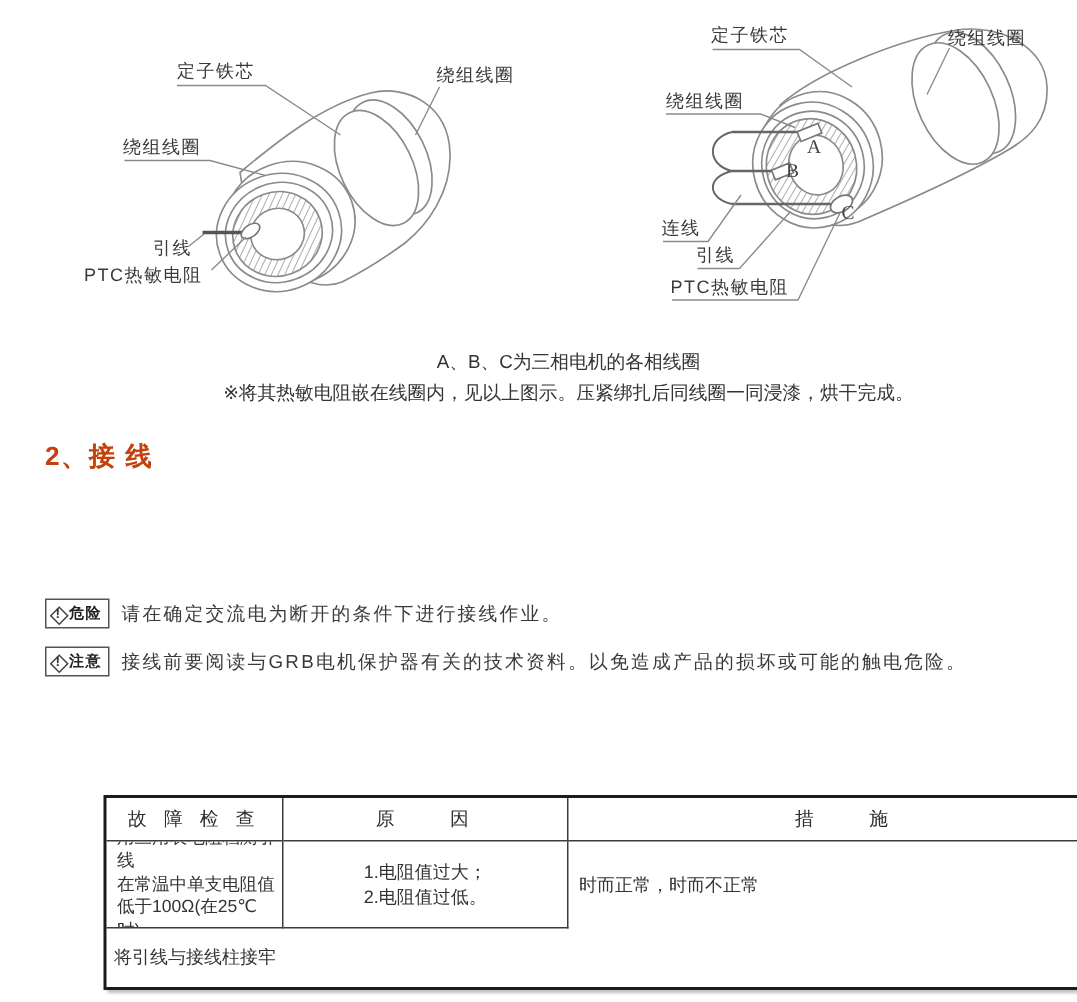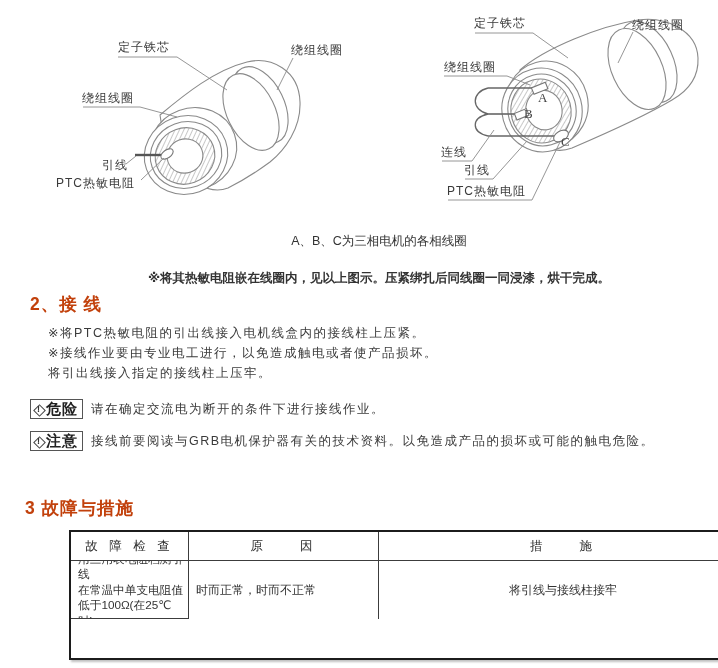--- a/index.html
+++ b/index.html
@@ -27,21 +27,21 @@
   .body-lines div{white-space:nowrap;}
   
   .warn-row{position:absolute;left:30px;display:flex;align-items:center;}
   .warn-box{
     display:inline-flex;align-items:center;border:1px solid #555;background:#fff;
     padding:1px 4px 1px 3px;height:16px;gap:3px;flex:none;
   }
   .warn-diamond{position:relative;width:9px;height:9px;flex:none;}
   .warn-diamond .dshape{position:absolute;left:1px;top:1px;width:7px;height:7px;border:1px solid #444;transform:rotate(45deg);}
   .warn-diamond .dmark{position:absolute;left:0;top:-2px;width:9px;text-align:center;font-size:9px;font-weight:bold;color:#333;line-height:12px;}
-  .warn-label{font-size:15px;font-weight:bold;color:#222;letter-spacing:1px;white-space:nowrap;}
+  .warn-label{font-size:10px;font-weight:bold;color:#222;letter-spacing:1px;white-space:nowrap;}
   .warn-text{margin-left:8px;font-size:12.5px;letter-spacing:1.5px;color:#3a3a3a;white-space:nowrap;}
   
   .fault-table{
     position:absolute;left:46px;top:530px;width:676px;
     display:grid;grid-template-columns:118px 190px 1fr;grid-template-rows:29px 58px 39px;
     border:2px solid #1c1c1c;background:#fff;box-shadow:2px 2px 2px rgba(0,0,0,0.25);
     font-size:12px;color:#333;margin-left:23px;
   }
   .fault-table .cell{
     border-right:1px solid #3c3c3c;border-bottom:1px solid #3c3c3c;
@@ -152,28 +152,23 @@
     <span class="dlabel" style="left:24px;top:53px;">绕组线圈</span>
     <span class="phase-letter" style="left:118px;top:83px;">A</span>
     <span class="phase-letter" style="left:104px;top:99px;">B</span>
     <span class="phase-letter" style="left:141px;top:127px;">C</span>
     <span class="dlabel" style="left:21px;top:138px;text-align:right;">连线</span>
     <span class="dlabel" style="left:44px;top:156px;">引线</span>
     <span class="dlabel" style="left:27px;top:177px;">PTC热敏电阻</span>
   </div>
 
   <div class="caption" style="top:233px;">A、B、C为三相电机的各相线圈</div>
-  <div class="caption" style="top:270px;font-weight:bold;">※将其热敏电阻嵌在线圈内，见以上图示。压紧绑扎后同线圈一同浸漆，烘干完成。</div>
+  <div class="caption" style="top:254px;">※将其热敏电阻嵌在线圈内，见以上图示。压紧绑扎后同线圈一同浸漆，烘干完成。</div>
 
   <div class="sec-heading" style="left:30px;top:292px;">2、接 线</div>
-  <div class="body-lines">
-    <div>※将PTC热敏电阻的引出线接入电机线盒内的接线柱上压紧。</div>
-    <div>※接线作业要由专业电工进行，以免造成触电或者使产品损坏。</div>
-    <div>将引出线接入指定的接线柱上压牢。</div>
-  </div>
 
   <div class="warn-row" style="top:399px;">
     <span class="warn-box">
       <span class="warn-diamond">
         <span class="dshape"></span>
         <span class="dmark">!</span>
       </span>
       <span class="warn-label">危险</span>
     </span>
     <span class="warn-text">请在确定交流电为断开的条件下进行接线作业。</span>
@@ -183,33 +178,36 @@
     <span class="warn-box">
       <span class="warn-diamond">
         <span class="dshape"></span>
         <span class="dmark">!</span>
       </span>
       <span class="warn-label">注意</span>
     </span>
     <span class="warn-text">接线前要阅读与GRB电机保护器有关的技术资料。以免造成产品的损坏或可能的触电危险。</span>
   </div>
 
-  <div class="sec-heading" style="left:25px;top:496px;">3 故障与措施</div>
 
   <div class="fault-table">
 
     <div class="cell hcell">故 障 检 查</div>
     <div class="cell hcell">原　　因</div>
     <div class="cell hcell last-col">措　　施</div>
 
     <div class="cell left-cell">
       <span class="pre check-block">用三用表电阻档测引线
 在常温中单支电阻值
 低于100Ω(在25℃时)</span>
     </div>
+    <div class="cell">
+      <span class="list-block">1.电阻值过大；
+2.电阻值过低。</span>
+    </div>
 
     <div class="cell left-cell last-row">
       <span>时而正常，时而不正常</span>
     </div>
     <div class="cell last-col last-row">
       <span>将引线与接线柱接牢</span>
     </div>
   </div>
 
 </div>

